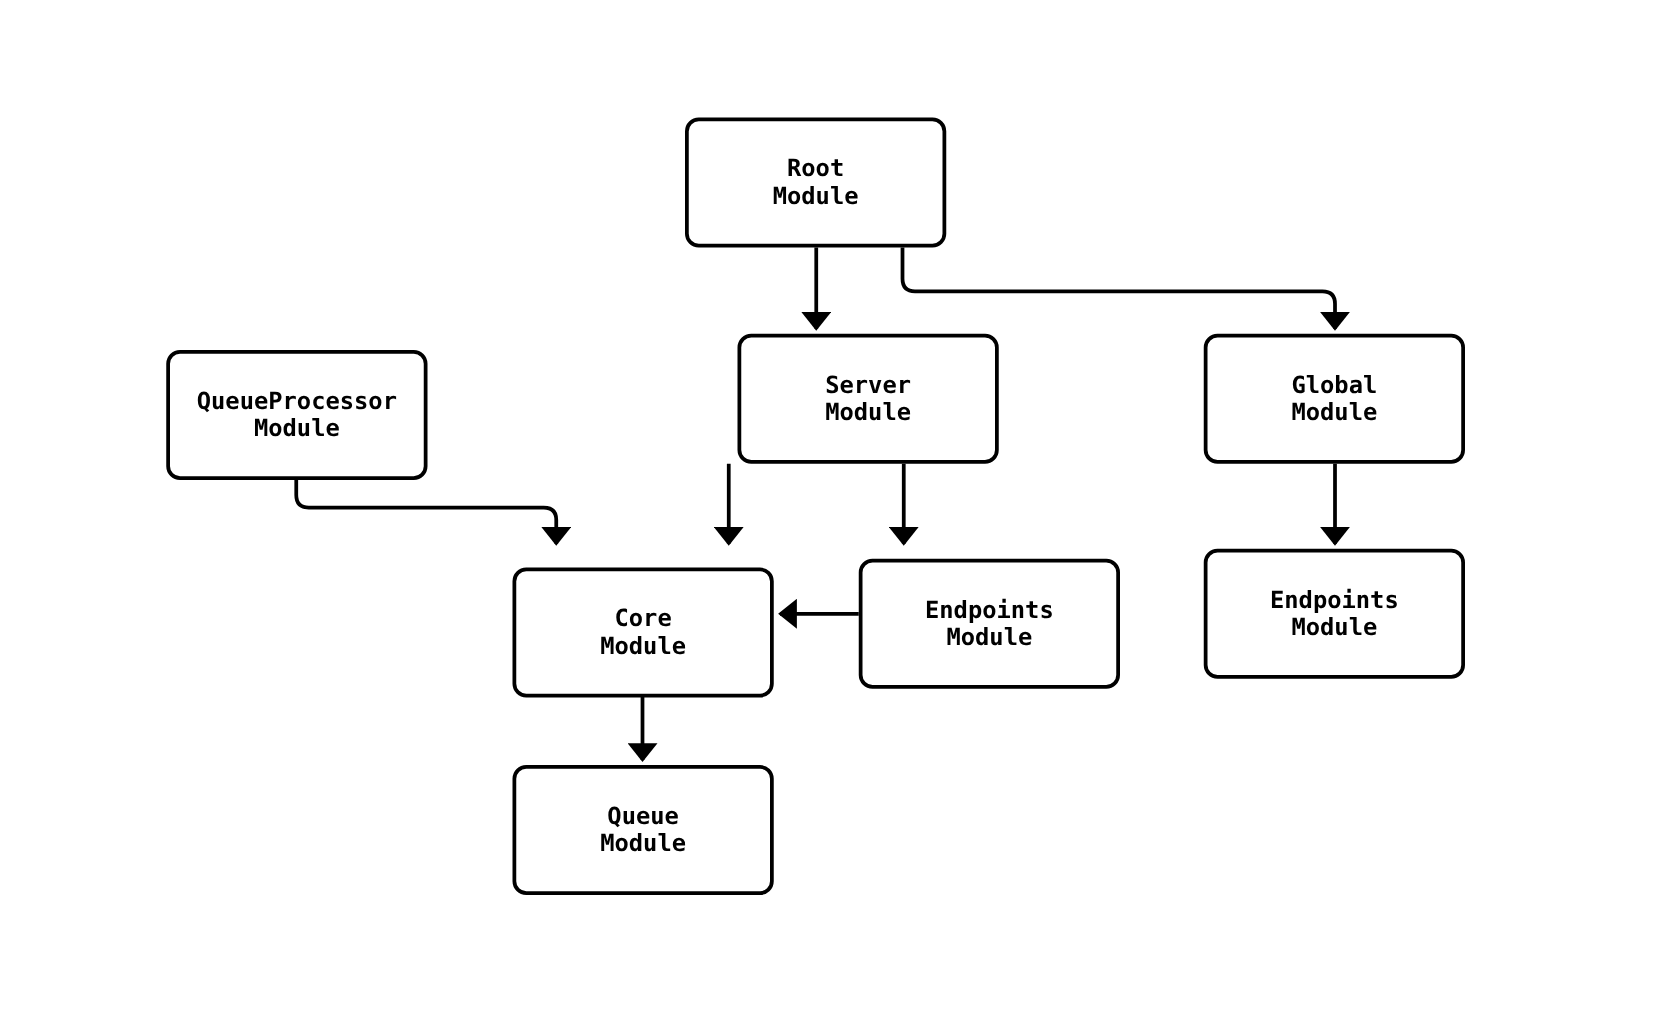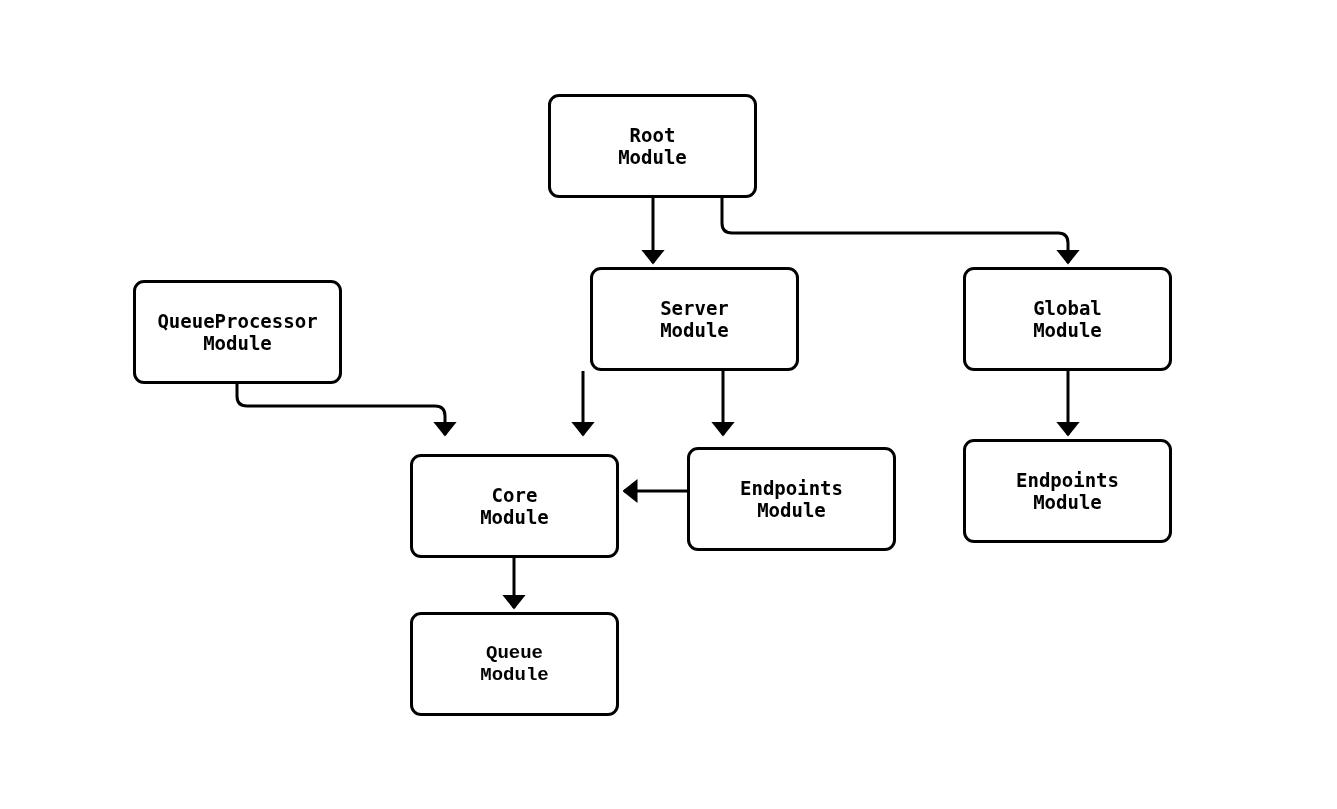--- a/index.html
+++ b/index.html
@@ -50,21 +50,21 @@
     white-space: pre-line;
   }
   
   .node-root           { left: 548px; top:  94px; }
   .node-server         { left: 548px; top: 267px; margin-left: 42px; }
   .node-queueprocessor { left: 133px; top: 280px; }
   .node-global         { left: 963px; top: 267px; }
   .node-core           { left: 410px; top: 454px; }
   .node-endpoints      { left: 687px; top: 447px; }
   .node-repository     { left: 963px; top: 439px; }
-  .node-queue          { left: 410px; top: 612px; font-family: Liberation Mono, monospace; }
+  .node-queue          { left: 410px; top: 612px; }
 </style>
 </head>
 <body>
 
 <div class="canvas">
 
   <svg class="edge-layer" viewBox="0 0 1337 809" xmlns="http://www.w3.org/2000/svg">
     <defs>
       <marker id="arrow" viewBox="0 0 10 10" refX="9" refY="5" markerWidth="15" markerHeight="24" markerUnits="userSpaceOnUse" orient="auto" preserveAspectRatio="none">
         <path d="M0,0 L10,5 L0,10 z" fill="#000000"></path>

